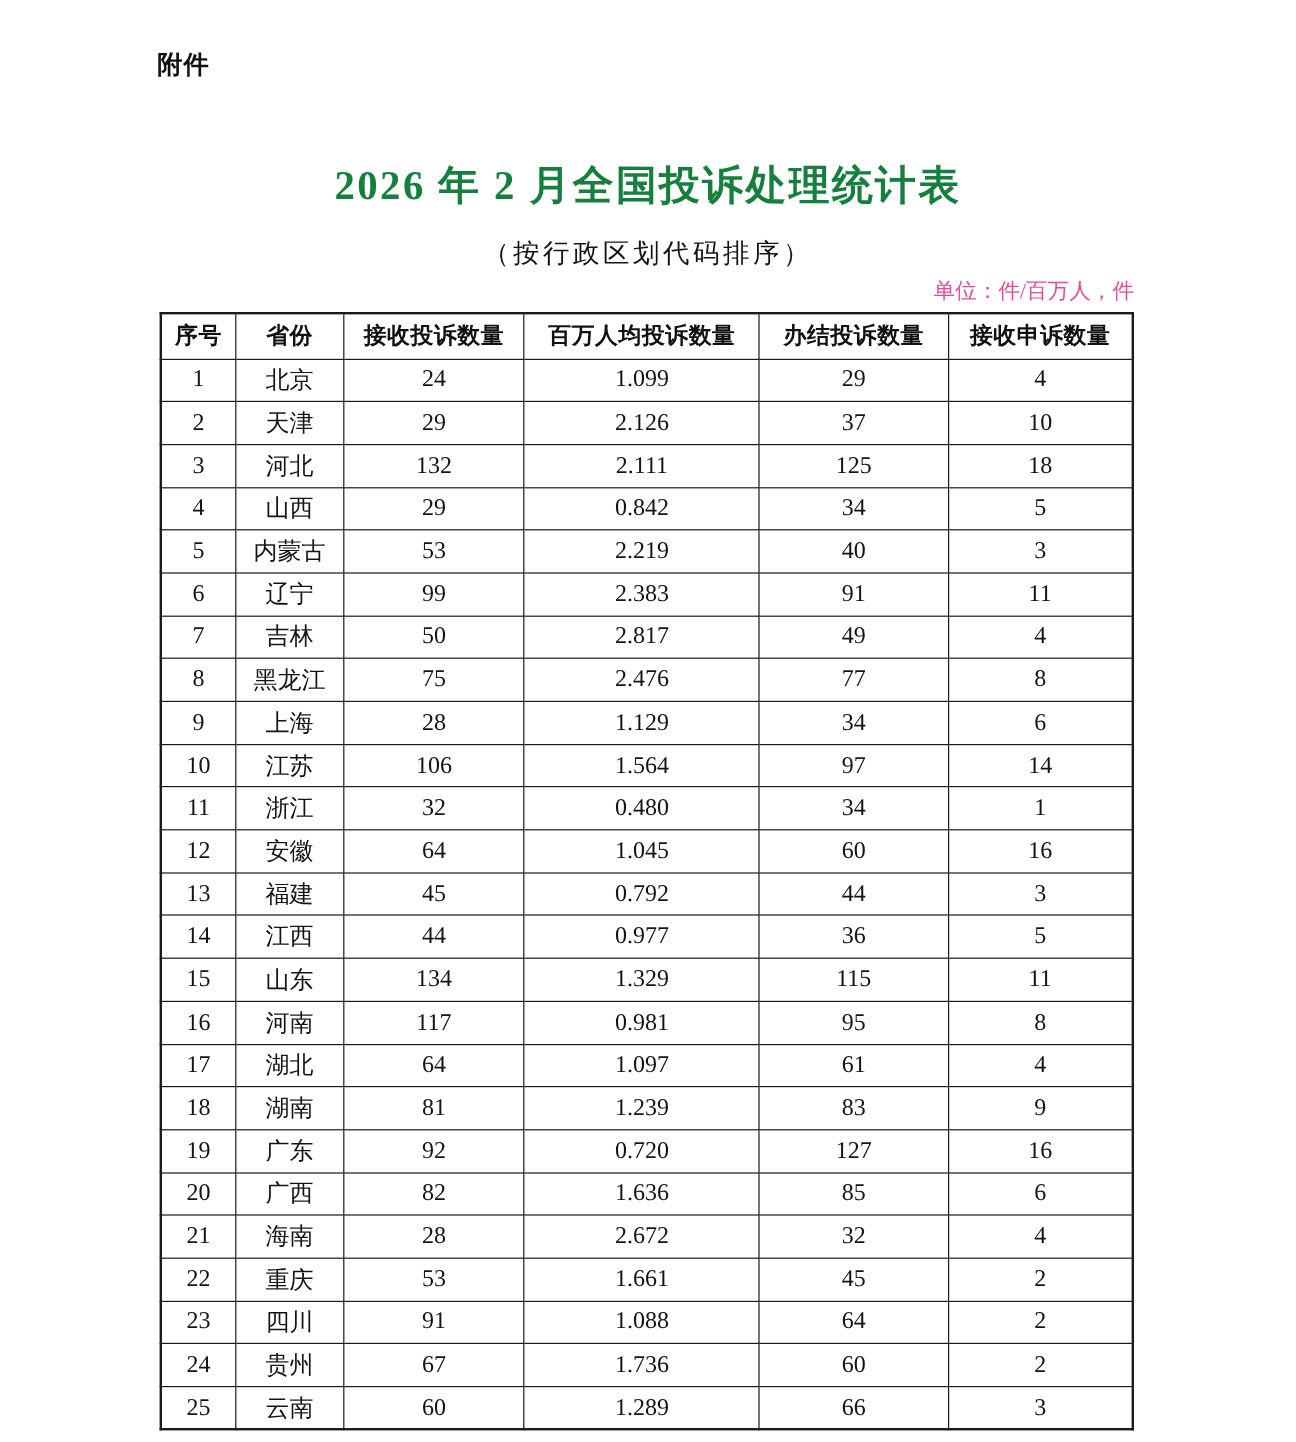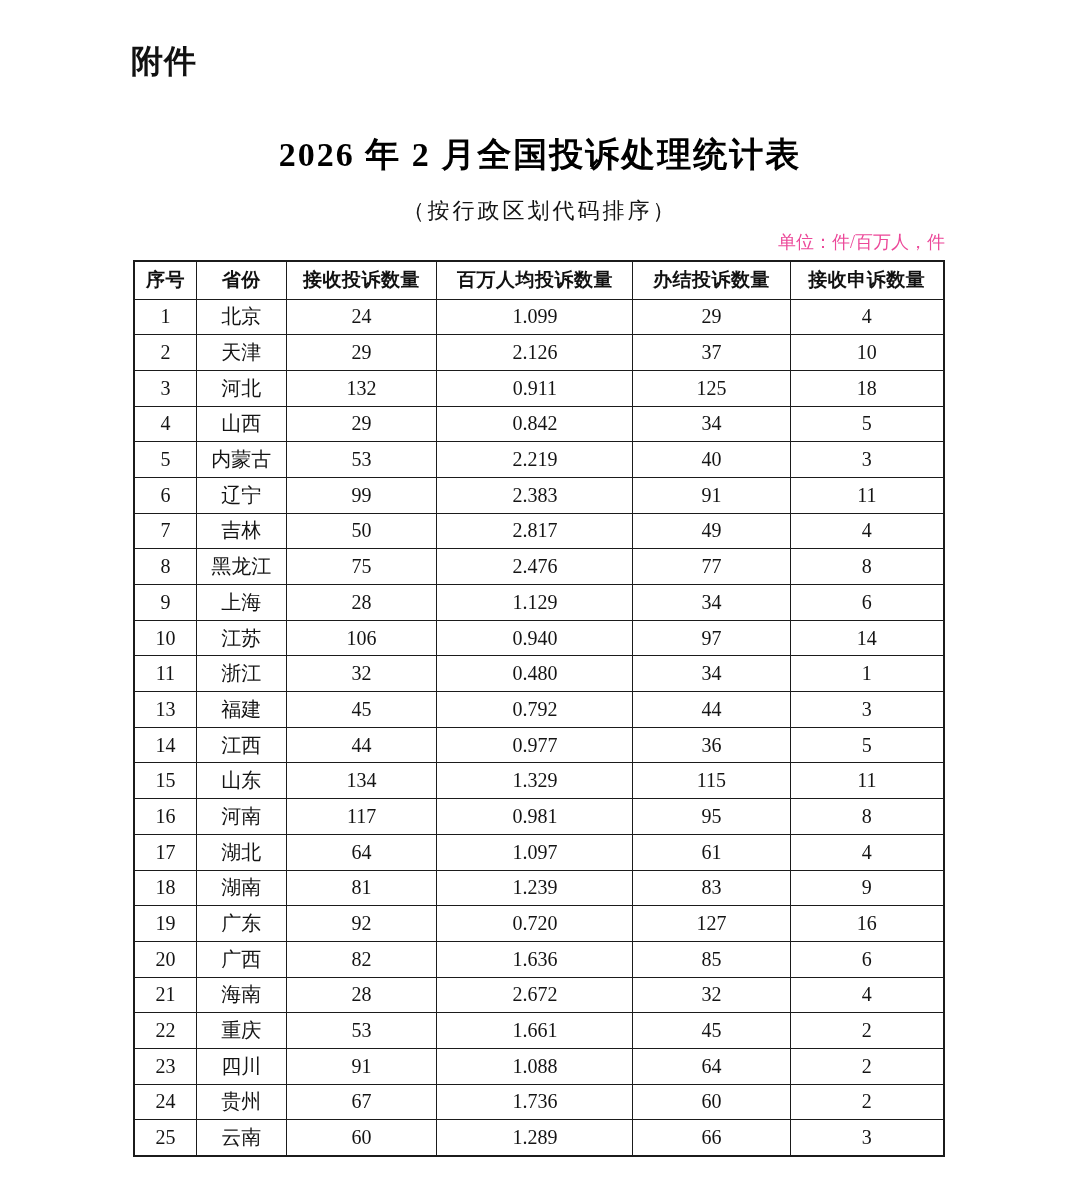--- a/index.html
+++ b/index.html
@@ -14,35 +14,35 @@
     height: 1202px;
     background: #ffffff;
     overflow: hidden;
   }
   .attachment-label {
     position: absolute;
     left: 131px;
     top: 40px;
     font-family: "Liberation Sans", "DejaVu Sans", sans-serif;
     font-weight: bold;
-    font-size: 32px;
+    font-size: 21px;
     letter-spacing: 1px;
     color: #111;
   }
   .doc-title {
     position: absolute;
     left: 0;
     top: 132px;
     width: 1080px;
     text-align: center;
     font-family: "Liberation Serif", "DejaVu Serif", serif;
     font-weight: bold;
     font-size: 34px;
     letter-spacing: 2px;
-    color: #000000;
+    color: #15803d;
   }
   .doc-subtitle {
     position: absolute;
     left: 0;
     top: 196px;
     width: 1080px;
     text-align: center;
     font-family: Liberation Serif, serif;
     font-size: 22px;
     letter-spacing: 3px;
@@ -137,21 +137,21 @@
           <td>天津</td>
           <td>29</td>
           <td>2.126</td>
           <td>37</td>
           <td>10</td>
         </tr>
         <tr>
           <td>3</td>
           <td>河北</td>
           <td>132</td>
-          <td>0.911</td>
+          <td>2.111</td>
           <td>125</td>
           <td>18</td>
         </tr>
         <tr>
           <td>4</td>
           <td>山西</td>
           <td>29</td>
           <td>0.842</td>
           <td>34</td>
           <td>5</td>
@@ -193,33 +193,41 @@
           <td>上海</td>
           <td>28</td>
           <td>1.129</td>
           <td>34</td>
           <td>6</td>
         </tr>
         <tr>
           <td>10</td>
           <td>江苏</td>
           <td>106</td>
-          <td>0.940</td>
+          <td>1.564</td>
           <td>97</td>
           <td>14</td>
         </tr>
         <tr>
           <td>11</td>
           <td>浙江</td>
           <td>32</td>
           <td>0.480</td>
           <td>34</td>
           <td>1</td>
         </tr>
         <tr>
+          <td>12</td>
+          <td>安徽</td>
+          <td>64</td>
+          <td>1.045</td>
+          <td>60</td>
+          <td>16</td>
+        </tr>
+        <tr>
           <td>13</td>
           <td>福建</td>
           <td>45</td>
           <td>0.792</td>
           <td>44</td>
           <td>3</td>
         </tr>
         <tr>
           <td>14</td>
           <td>江西</td>

